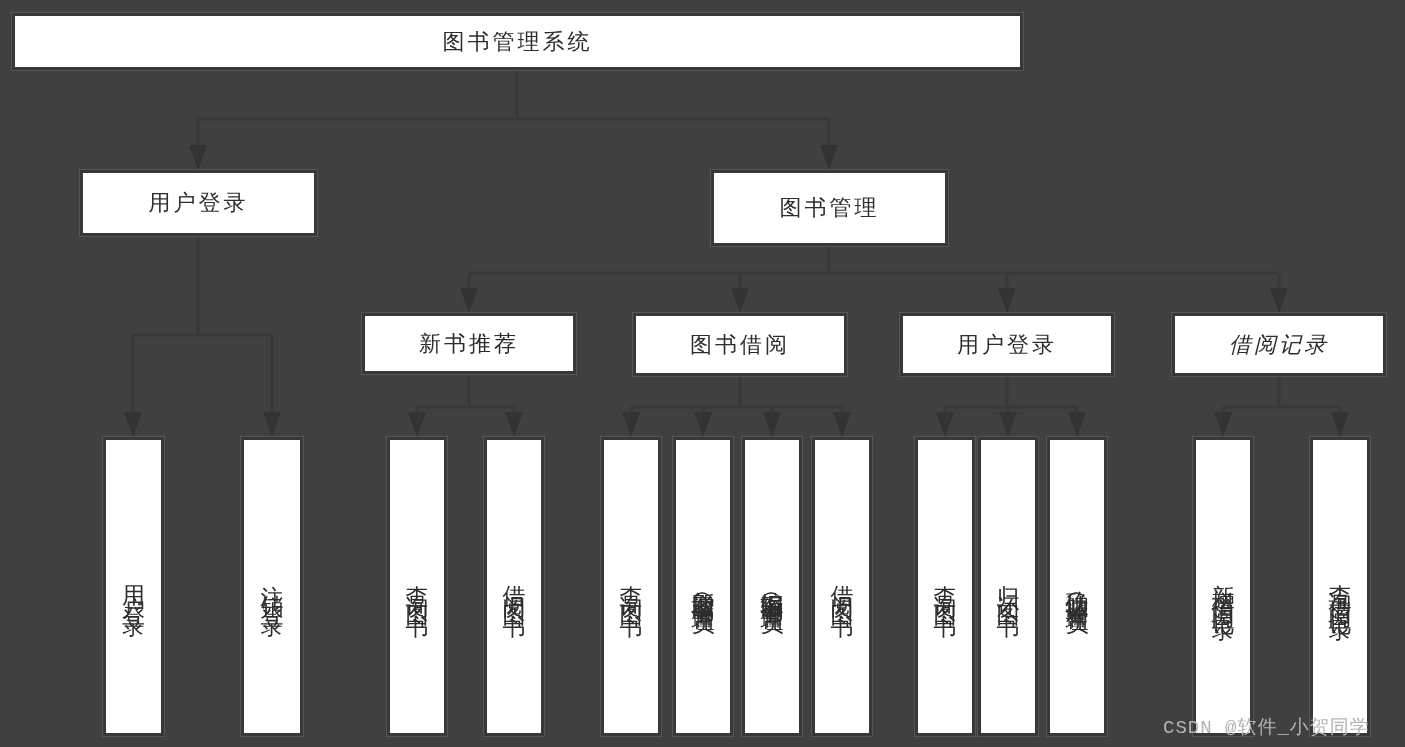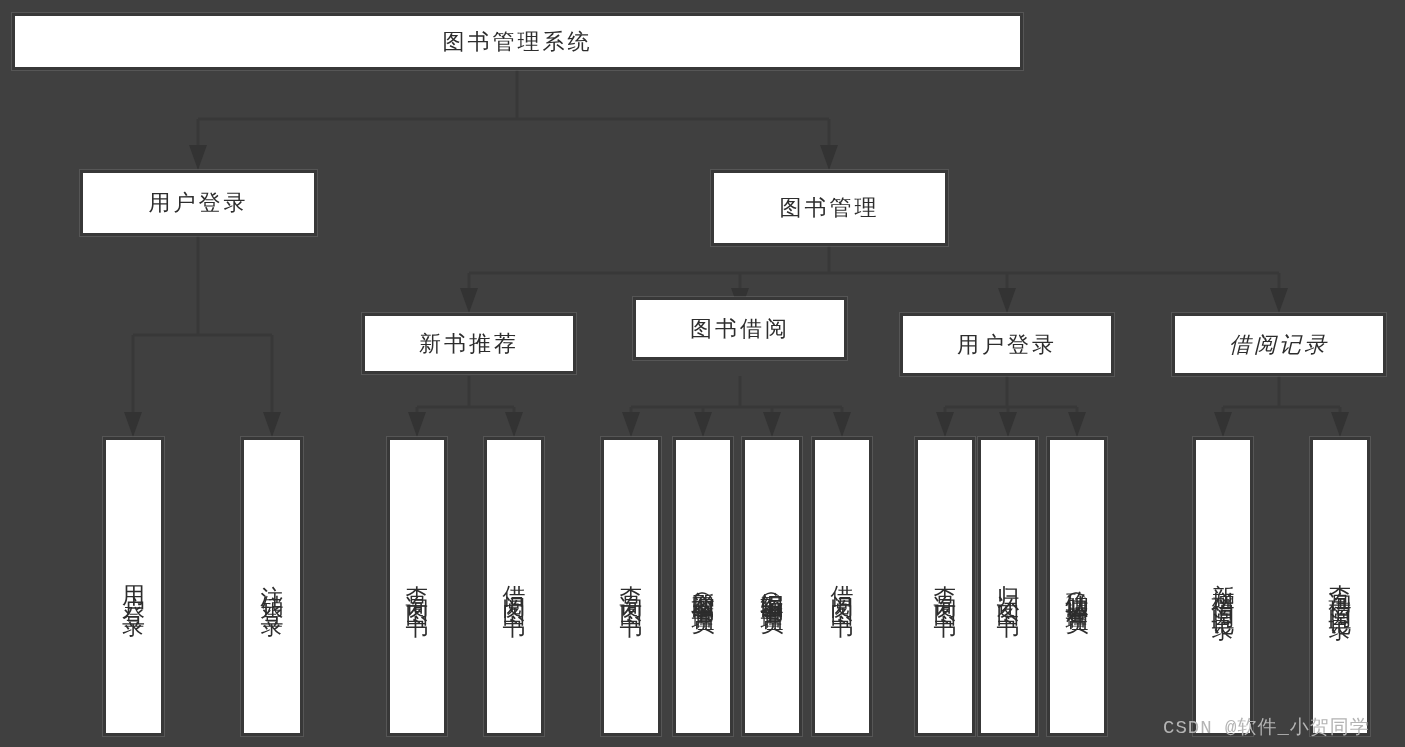--- a/index.html
+++ b/index.html
@@ -106,21 +106,21 @@
   <div class="box h" style="left:80px; top:170px; width:237px; height:66px;">
     <span>用户登录</span>
   </div>
   <div class="box h" style="left:711px; top:170px; width:237px; height:76px;">
     <span>图书管理</span>
   </div>
 
   <div class="box h" style="left:362px; top:313px; width:214px; height:61px;">
     <span>新书推荐</span>
   </div>
-  <div class="box h" style="left:633px; top:297px; width:214px; height:63px;">
+  <div class="box h" style="left:633px; top:313px; width:214px; height:63px;">
     <span>图书借阅</span>
   </div>
   <div class="box h" style="left:900px; top:313px; width:214px; height:63px;">
     <span>用户登录</span>
   </div>
   <div class="box h" style="left:1172px; top:313px; width:214px; height:63px;font-style:italic;">
     <span>借阅记录</span>
   </div>
 
   <div class="box v" style="left:103px; top:437px; width:61px; height:299px;">

